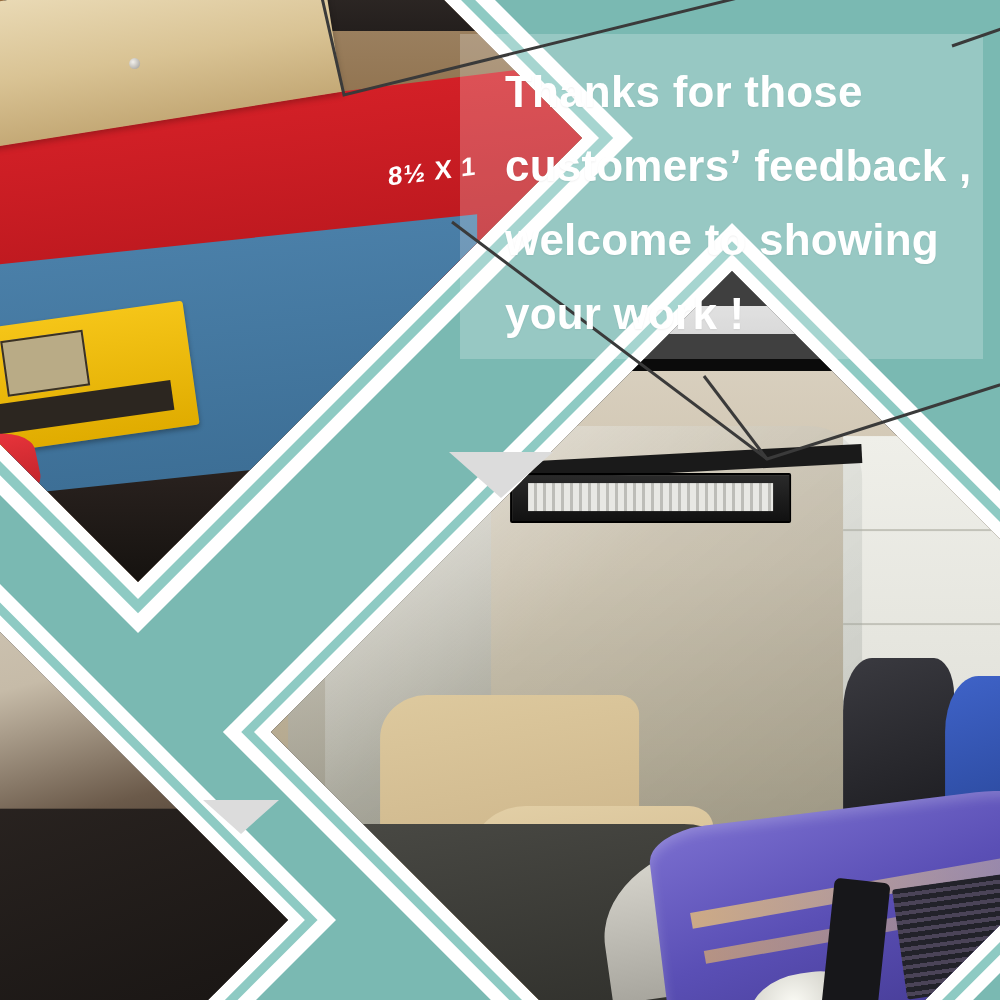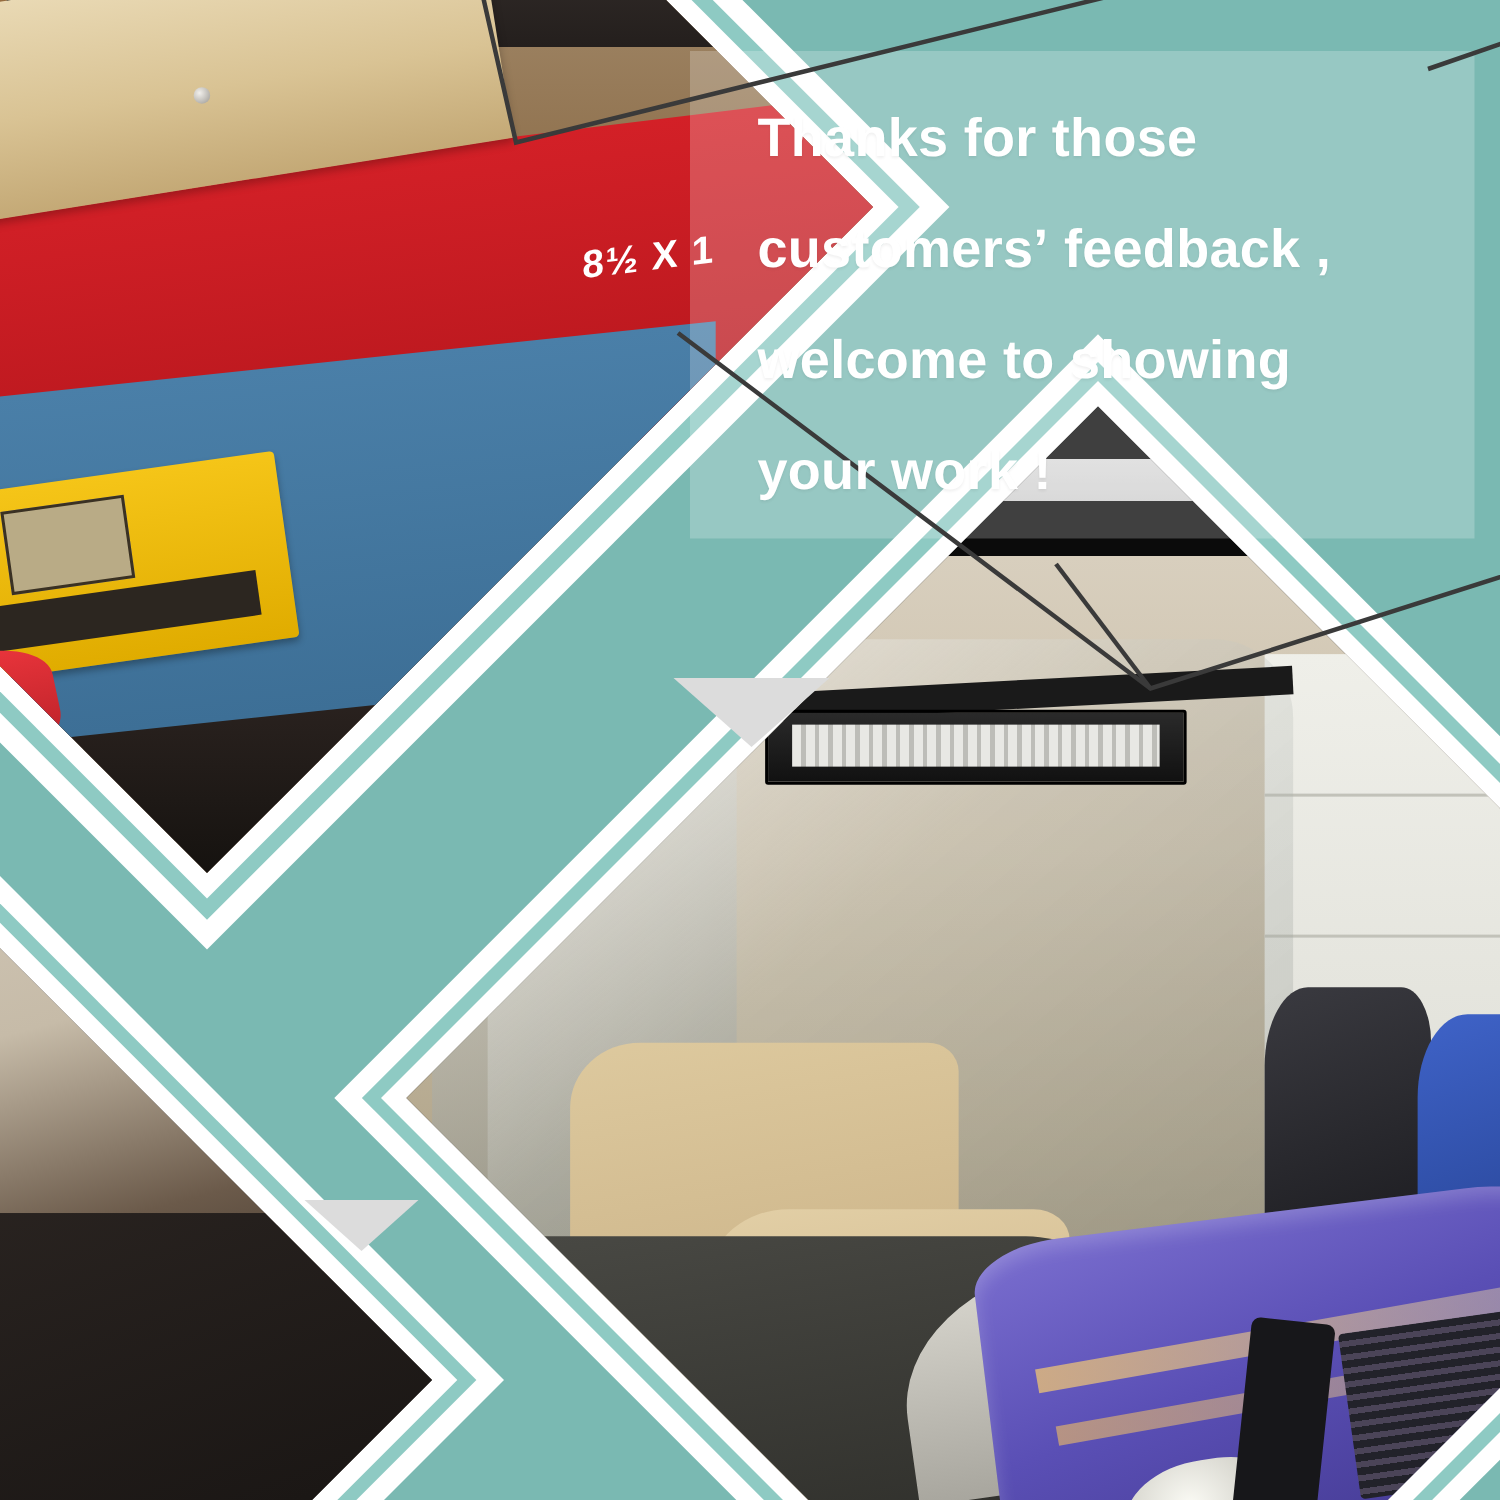--- a/index.html
+++ b/index.html
@@ -21,21 +21,21 @@
     left:460px;top:34px;
     width:523px;height:325px;
     background:rgba(255,255,255,0.22);
   }
 
   .headline{
     position:absolute;
     left:505px;top:55px;
     width:470px;
     color:#ffffff;
-    font-size:36px;
+    font-size:44px;
     font-weight:700;
     line-height:74px;
     letter-spacing:0.2px;
     white-space:pre-line;
     text-shadow:0 1px 2px rgba(0,0,0,0.06);
   }
 
   
   .tile{
     position:absolute;

